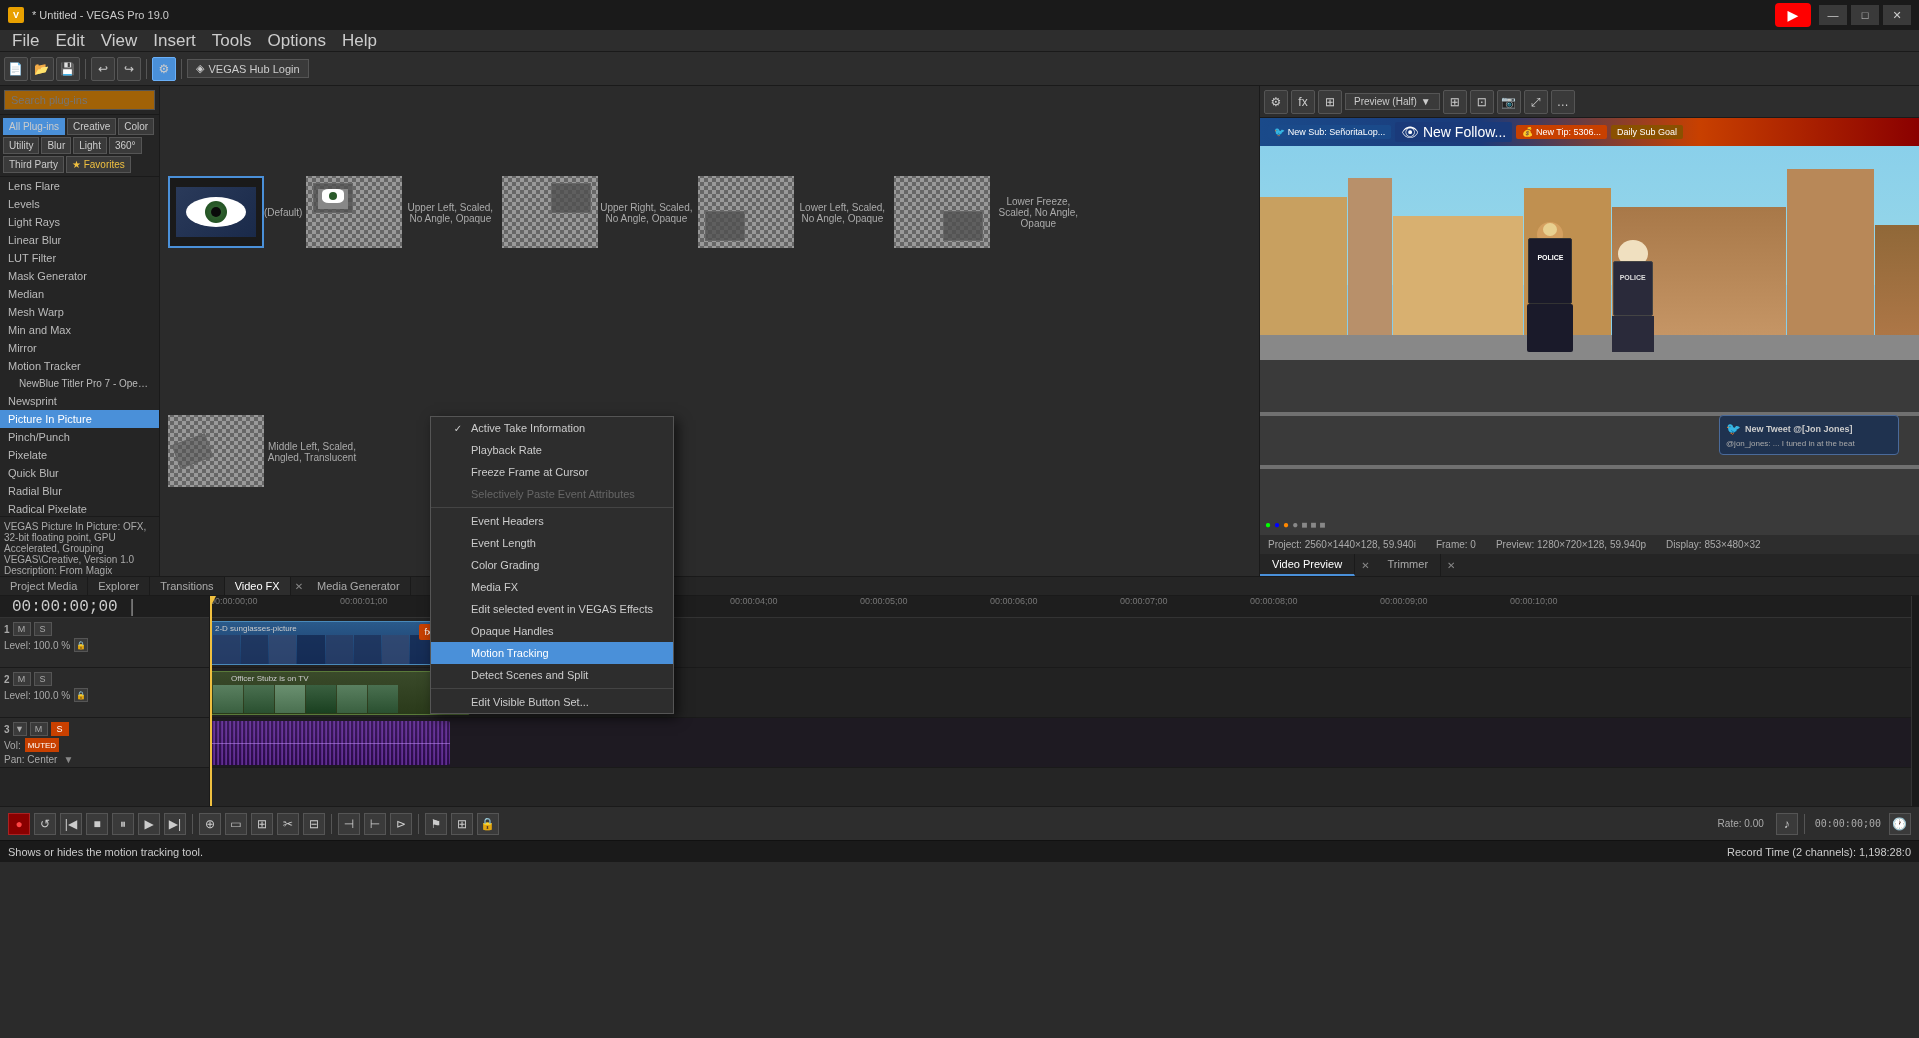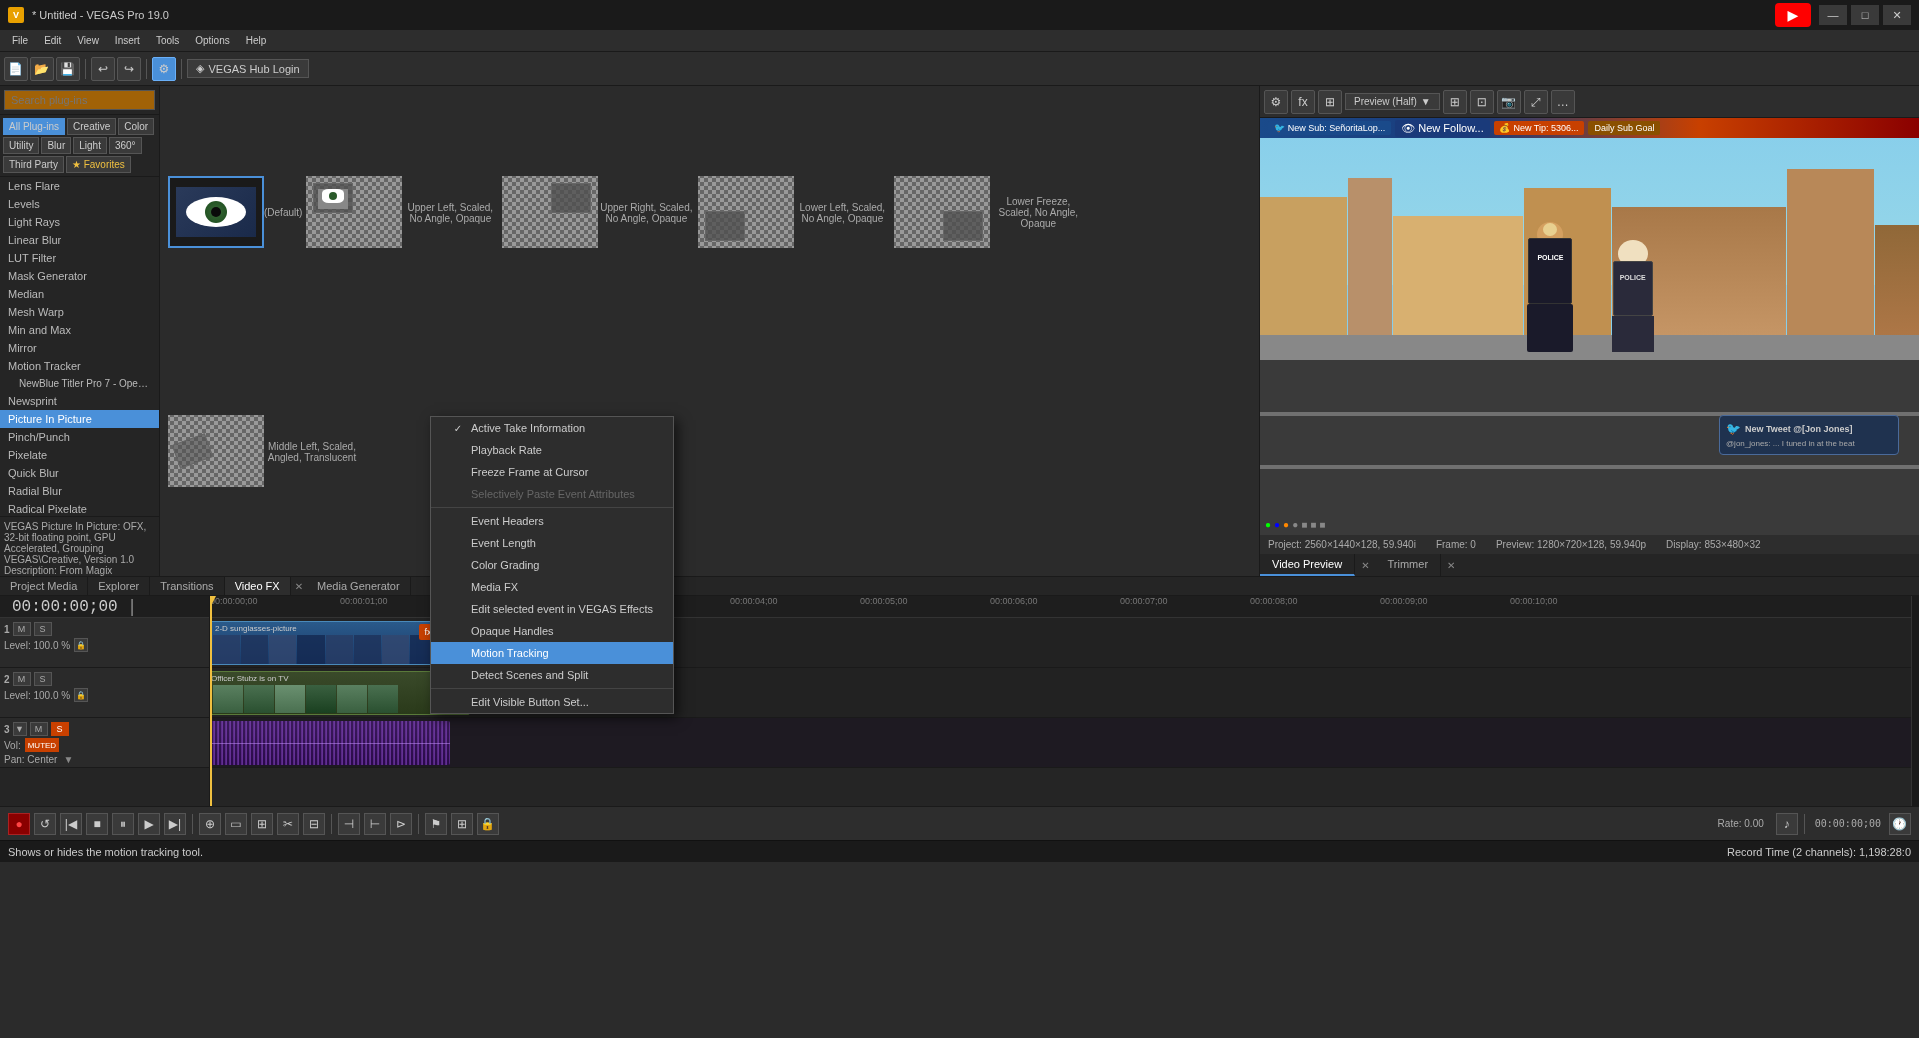--- a/index.html
+++ b/index.html
@@ -9,21 +9,21 @@
     .title-bar { background: #1a1a1a; height: 30px; display: flex; align-items: center; padding: 0 8px; justify-content: space-between; }
     .title-bar-left { display: flex; align-items: center; gap: 8px; }
     .title-bar-icon { width: 16px; height: 16px; background: #e8a000; border-radius: 2px; display: flex; align-items: center; justify-content: center; font-size: 9px; color: white; font-weight: bold; }
     .title-bar-text { color: #ccc; font-size: 11px; }
     .title-bar-controls { display: flex; gap: 4px; }
     .title-bar-btn { width: 28px; height: 20px; background: #3a3a3a; border: none; color: #ccc; cursor: pointer; font-size: 11px; display: flex; align-items: center; justify-content: center; }
     .youtube-icon { width: 36px; height: 24px; background: #ff0000; border-radius: 4px; display: flex; align-items: center; justify-content: center; color: white; font-size: 14px; }
     
     
     .menu-bar { background: #2d2d2d; height: 22px; display: flex; align-items: center; padding: 0 4px; border-bottom: 1px solid #1a1a1a; }
-    .menu-item { padding: 2px 8px; color: #ccc; cursor: pointer; font-size: 10px; }
+    .menu-item { padding: 2px 8px; color: #ccc; cursor: pointer; font-size: 17px; }
     
     
     .toolbar { background: #2d2d2d; height: 34px; display: flex; align-items: center; padding: 0 4px; border-bottom: 1px solid #1a1a1a; gap: 2px; }
     .toolbar-btn { width: 24px; height: 24px; background: #3a3a3a; border: 1px solid #555; color: #ccc; cursor: pointer; display: flex; align-items: center; justify-content: center; font-size: 12px; border-radius: 2px; }
     .toolbar-sep { width: 1px; height: 20px; background: #555; margin: 0 3px; }
     .toolbar-hub { background: #3a3a3a; border: 1px solid #555; padding: 2px 8px; color: #ccc; font-size: 11px; cursor: pointer; display: flex; align-items: center; gap: 4px; }
     
     
     .left-panel { width: 160px; background: #252525; border-right: 1px solid #1a1a1a; display: flex; flex-direction: column; }
     .search-bar { padding: 4px; border-bottom: 1px solid #1a1a1a; }
@@ -96,21 +96,21 @@
     ::-webkit-scrollbar-track { background: #1a1a1a; }
     ::-webkit-scrollbar-thumb { background: #555; border-radius: 2px; }
     
     
     .gta-scene { width: 100%; height: 100%; position: relative; background: #87ceeb; overflow: hidden; }
     
     .timeline-time-display { font-family: 'Courier New', monospace; font-size: 20px; color: #ccc; padding: 0 8px; }
     
     .track-level-row { display: flex; align-items: center; gap: 4px; font-size: 10px; color: #aaa; }
     
-    .preview-notification { position: absolute; top: 0; left: 0; right: 0; height: 20px; background: linear-gradient(90deg, #1a4a8a, #1a3a7a, #c84000, #8a0000); display: flex; align-items: center; color: white; font-size: 10px; padding: 0 8px; gap: 4px; overflow: hidden; }
+    .preview-notification { position: absolute; top: 0; left: 0; right: 0; height: 28px; background: linear-gradient(90deg, #1a4a8a, #1a3a7a, #c84000, #8a0000); display: flex; align-items: center; color: white; font-size: 10px; padding: 0 8px; gap: 4px; overflow: hidden; }
     
     .tweet-popup { position: absolute; bottom: 80px; right: 20px; width: 180px; background: rgba(30,50,80,0.95); border: 1px solid #4a6a9a; border-radius: 4px; padding: 6px; font-size: 9px; color: #ccc; }
     .track-labels { width: 210px; flex-shrink: 0; border-right: 1px solid #1a1a1a; overflow: hidden; }
     .track-clips-area { flex: 1; overflow: hidden; position: relative; }
     .ruler-row { height: 22px; display: flex; align-items: flex-end; padding: 0 0 2px 0; overflow: hidden; border-bottom: 1px solid #333; background: #1e1e1e; }
     .ruler-tick { font-size: 9px; color: #777; position: absolute; white-space: nowrap; }
     
     .clip-row { height: 50px; border-bottom: 1px solid #1a1a1a; position: relative; }
     .clip-block { position: absolute; top: 3px; height: 44px; border-radius: 2px; overflow: hidden; }
     
@@ -316,21 +316,21 @@
         <div style="position:absolute; bottom:42%; left:52%; width:60px; height:120px; display:flex; flex-direction:column; align-items:center;">
           <div style="width:30px; height:30px; background:#f0e0c0; border-radius:50%; margin-bottom:2px;"></div>
           <div style="width:40px; height:60px; background:#2a2a3a; border-radius:2px; border:1px solid #444; position:relative; top:-8px;">
             <div style="position:absolute; top:12px; left:50%; transform:translateX(-50%); color:#ddd; font-size:7px; font-weight:bold;">POLICE</div>
           </div>
           <div style="width:42px; height:40px; background:#2a2a3a; position:relative; top:-8px;"></div>
         </div>
 
         <div class="preview-notification">
           <span style="background:#1a4a8a; padding:2px 6px; border-radius:2px; font-size:9px; white-space:nowrap;">🐦 New Sub: SeñoritaLop...</span>
-          <span style="background:#1a3a7a; padding:2px 6px; border-radius:2px; font-size:11px; white-space:nowrap;">👁 New Follow...</span>
+          <span style="background:#1a3a7a; padding:2px 6px; border-radius:2px; font-size:14px; white-space:nowrap;">👁 New Follow...</span>
           <span style="background:#c84000; padding:2px 6px; border-radius:2px; font-size:9px; white-space:nowrap;">💰 New Tip: 5306...</span>
           <span style="background:#8a5000; padding:2px 6px; border-radius:2px; font-size:9px; white-space:nowrap;">Daily Sub Goal</span>
         </div>
 
         <div style="position:absolute; bottom:5px; left:5px; display:flex; gap:3px;">
           <span style="color:#0f0; font-size:10px;">●</span>
           <span style="color:#00f; font-size:10px;">●</span>
           <span style="color:#f80; font-size:10px;">●</span>
           <span style="color:#888; font-size:10px;">●</span>
           <span style="color:#888; font-size:10px;">■</span>
@@ -516,21 +516,21 @@
             <div style="flex:1; background:rgba(30,50,90,0.8);"></div>
             <div style="flex:1; background:rgba(50,70,110,0.8);"></div>
             <div style="flex:1; background:rgba(20,40,80,0.8);"></div>
           </div>
           <div style="position:absolute; top:2px; right:2px; width:18px; height:16px; background:#c84000; border-radius:2px; display:flex; align-items:center; justify-content:center; font-size:9px; color:white;">fx</div>
         </div>
       </div>
 
       <div class="clip-row" style="height:50px; background:#222; border-bottom:1px solid #1a1a1a; position:relative;">
         <div class="clip-block" style="left:0; width:260px; top:3px; height:44px; background:linear-gradient(180deg, #3a4a2a, #2a3a1a); border:1px solid #5a7a3a; border-radius:2px; overflow:hidden; position:absolute;">
-          <div style="font-size:8px; color:#ccc; padding:2px 0; white-space:nowrap; overflow:hidden;">Officer Stubz is on TV</div>
+          <div style="font-size:8px; color:#ccc; padding:2px 20px; white-space:nowrap; overflow:hidden;">Officer Stubz is on TV</div>
           <div style="display:flex; height:30px; gap:1px; padding:0 2px; overflow:hidden;">
             <div style="width:30px; height:28px; background:linear-gradient(180deg, #5a8060, #3a6040); flex-shrink:0;"></div>
             <div style="width:30px; height:28px; background:linear-gradient(180deg, #4a7050, #2a5030); flex-shrink:0;"></div>
             <div style="width:30px; height:28px; background:linear-gradient(180deg, #6a9070, #4a7050); flex-shrink:0;"></div>
             <div style="width:30px; height:28px; background:linear-gradient(180deg, #3a6040, #1a4020); flex-shrink:0;"></div>
             <div style="width:30px; height:28px; background:linear-gradient(180deg, #5a8060, #3a6040); flex-shrink:0;"></div>
             <div style="width:30px; height:28px; background:linear-gradient(180deg, #4a7050, #2a5030); flex-shrink:0;"></div>
           </div>
           <div style="position:absolute; top:2px; right:2px; width:18px; height:16px; background:#c84000; border-radius:2px; display:flex; align-items:center; justify-content:center; font-size:9px; color:white;">fx</div>
         </div>

